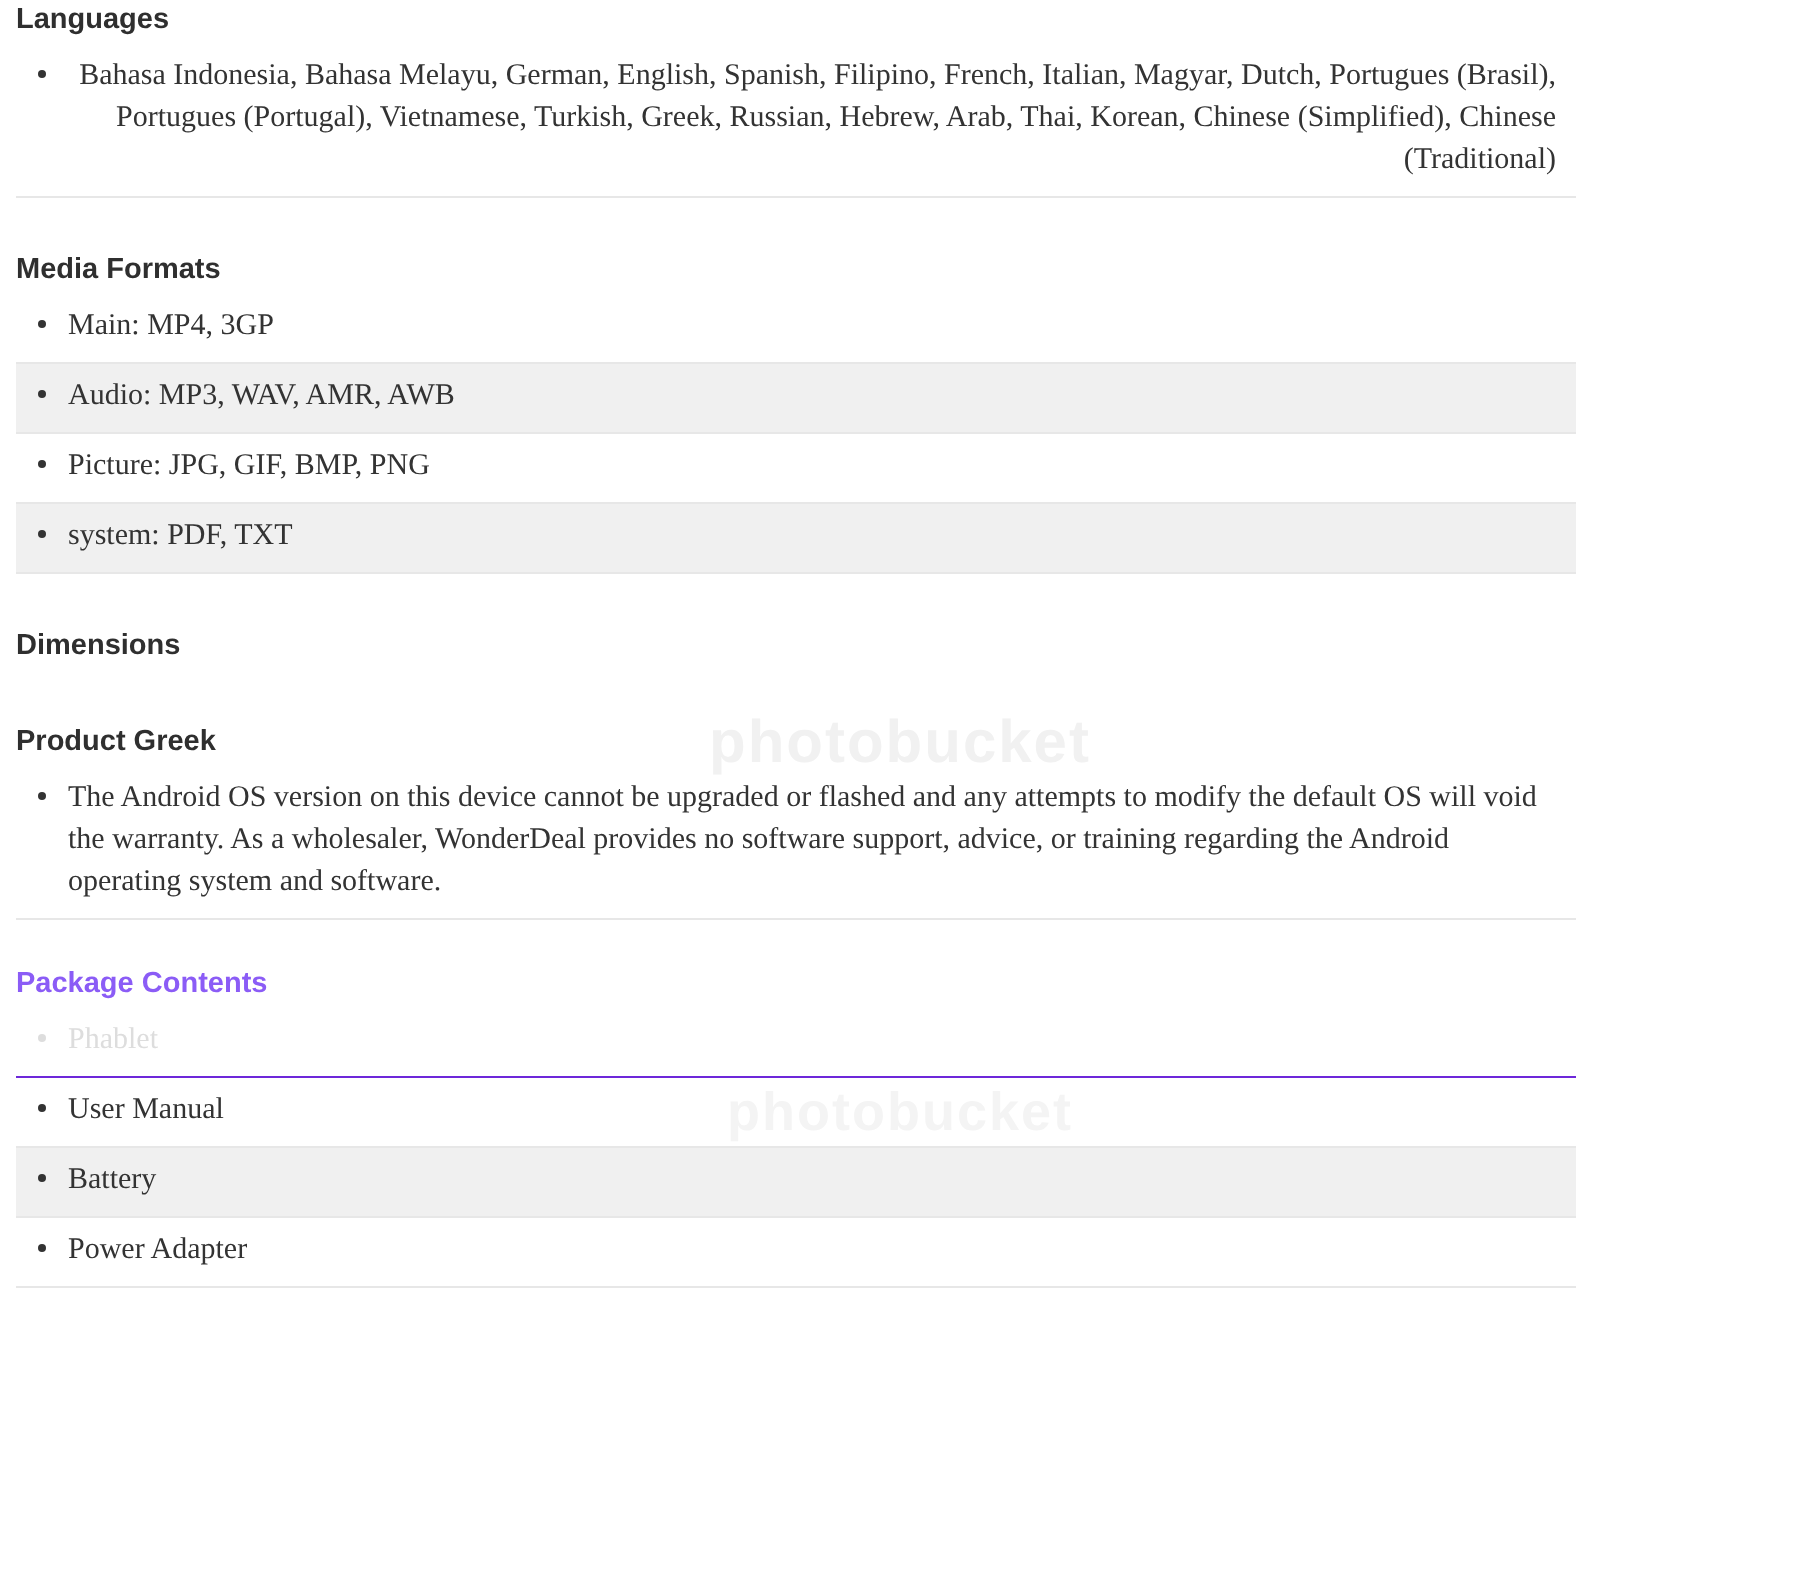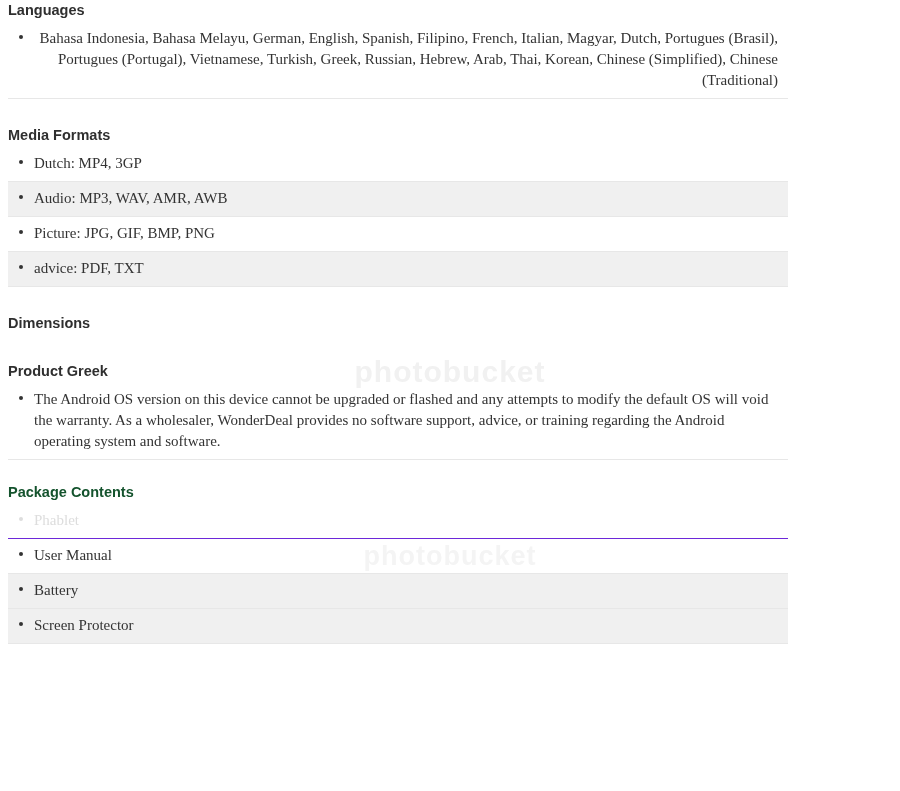--- a/index.html
+++ b/index.html
@@ -59,21 +59,21 @@
   h2.section-title {
     font-family: "Liberation Sans", sans-serif;
     font-size: 14.5px;
     font-weight: bold;
     color: #2f2f2f;
     margin: 0 0 2px 0;
     padding: 0;
     line-height: 20px;
   }
   h2.faded {
-    color: #14532d;
+    color: #8b5cf6;
   }
   ul.list {
     list-style: none;
     margin: 0;
     padding: 0;
   }
   ul.list li {
     position: relative;
     font-size: 15px;
     line-height: 21px;
@@ -134,24 +134,24 @@
       <ul class="list first-section">
         <li class="multiline">Bahasa Indonesia, Bahasa Melayu, German, English, Spanish, Filipino, French, Italian, Magyar, Dutch, Portugues (Brasil), Portugues (Portugal), Vietnamese, Turkish, Greek, Russian, Hebrew, Arab, Thai, Korean, Chinese (Simplified), Chinese (Traditional)</li>
       </ul>
     </div>
 
     <div class="gap"></div>
 
     <div class="section">
       <h2 class="section-title">Media Formats</h2>
       <ul class="list">
-        <li>Dutch: MP4, 3GP</li>
+        <li>Main: MP4, 3GP</li>
         <li class="alt">Audio: MP3, WAV, AMR, AWB</li>
         <li>Picture: JPG, GIF, BMP, PNG</li>
-        <li class="alt">advice: PDF, TXT</li>
+        <li class="alt">system: PDF, TXT</li>
       </ul>
     </div>
 
     <div class="gap"></div>
 
     <div class="section">
       <h2 class="section-title">Dimensions</h2>
     </div>
 
     <div class="gap"></div>
@@ -164,18 +164,18 @@
     </div>
 
     <div class="gap-sm"></div>
 
     <div class="section">
       <h2 class="section-title faded">Package Contents</h2>
       <ul class="list">
         <li class="ghost">Phablet</li>
         <li>User Manual</li>
         <li class="alt">Battery</li>
-        <li class="alt">Screen Protector</li>
+        <li>Power Adapter</li>
       </ul>
     </div>
 
   </div>
 </div>
 
 </body></html>

